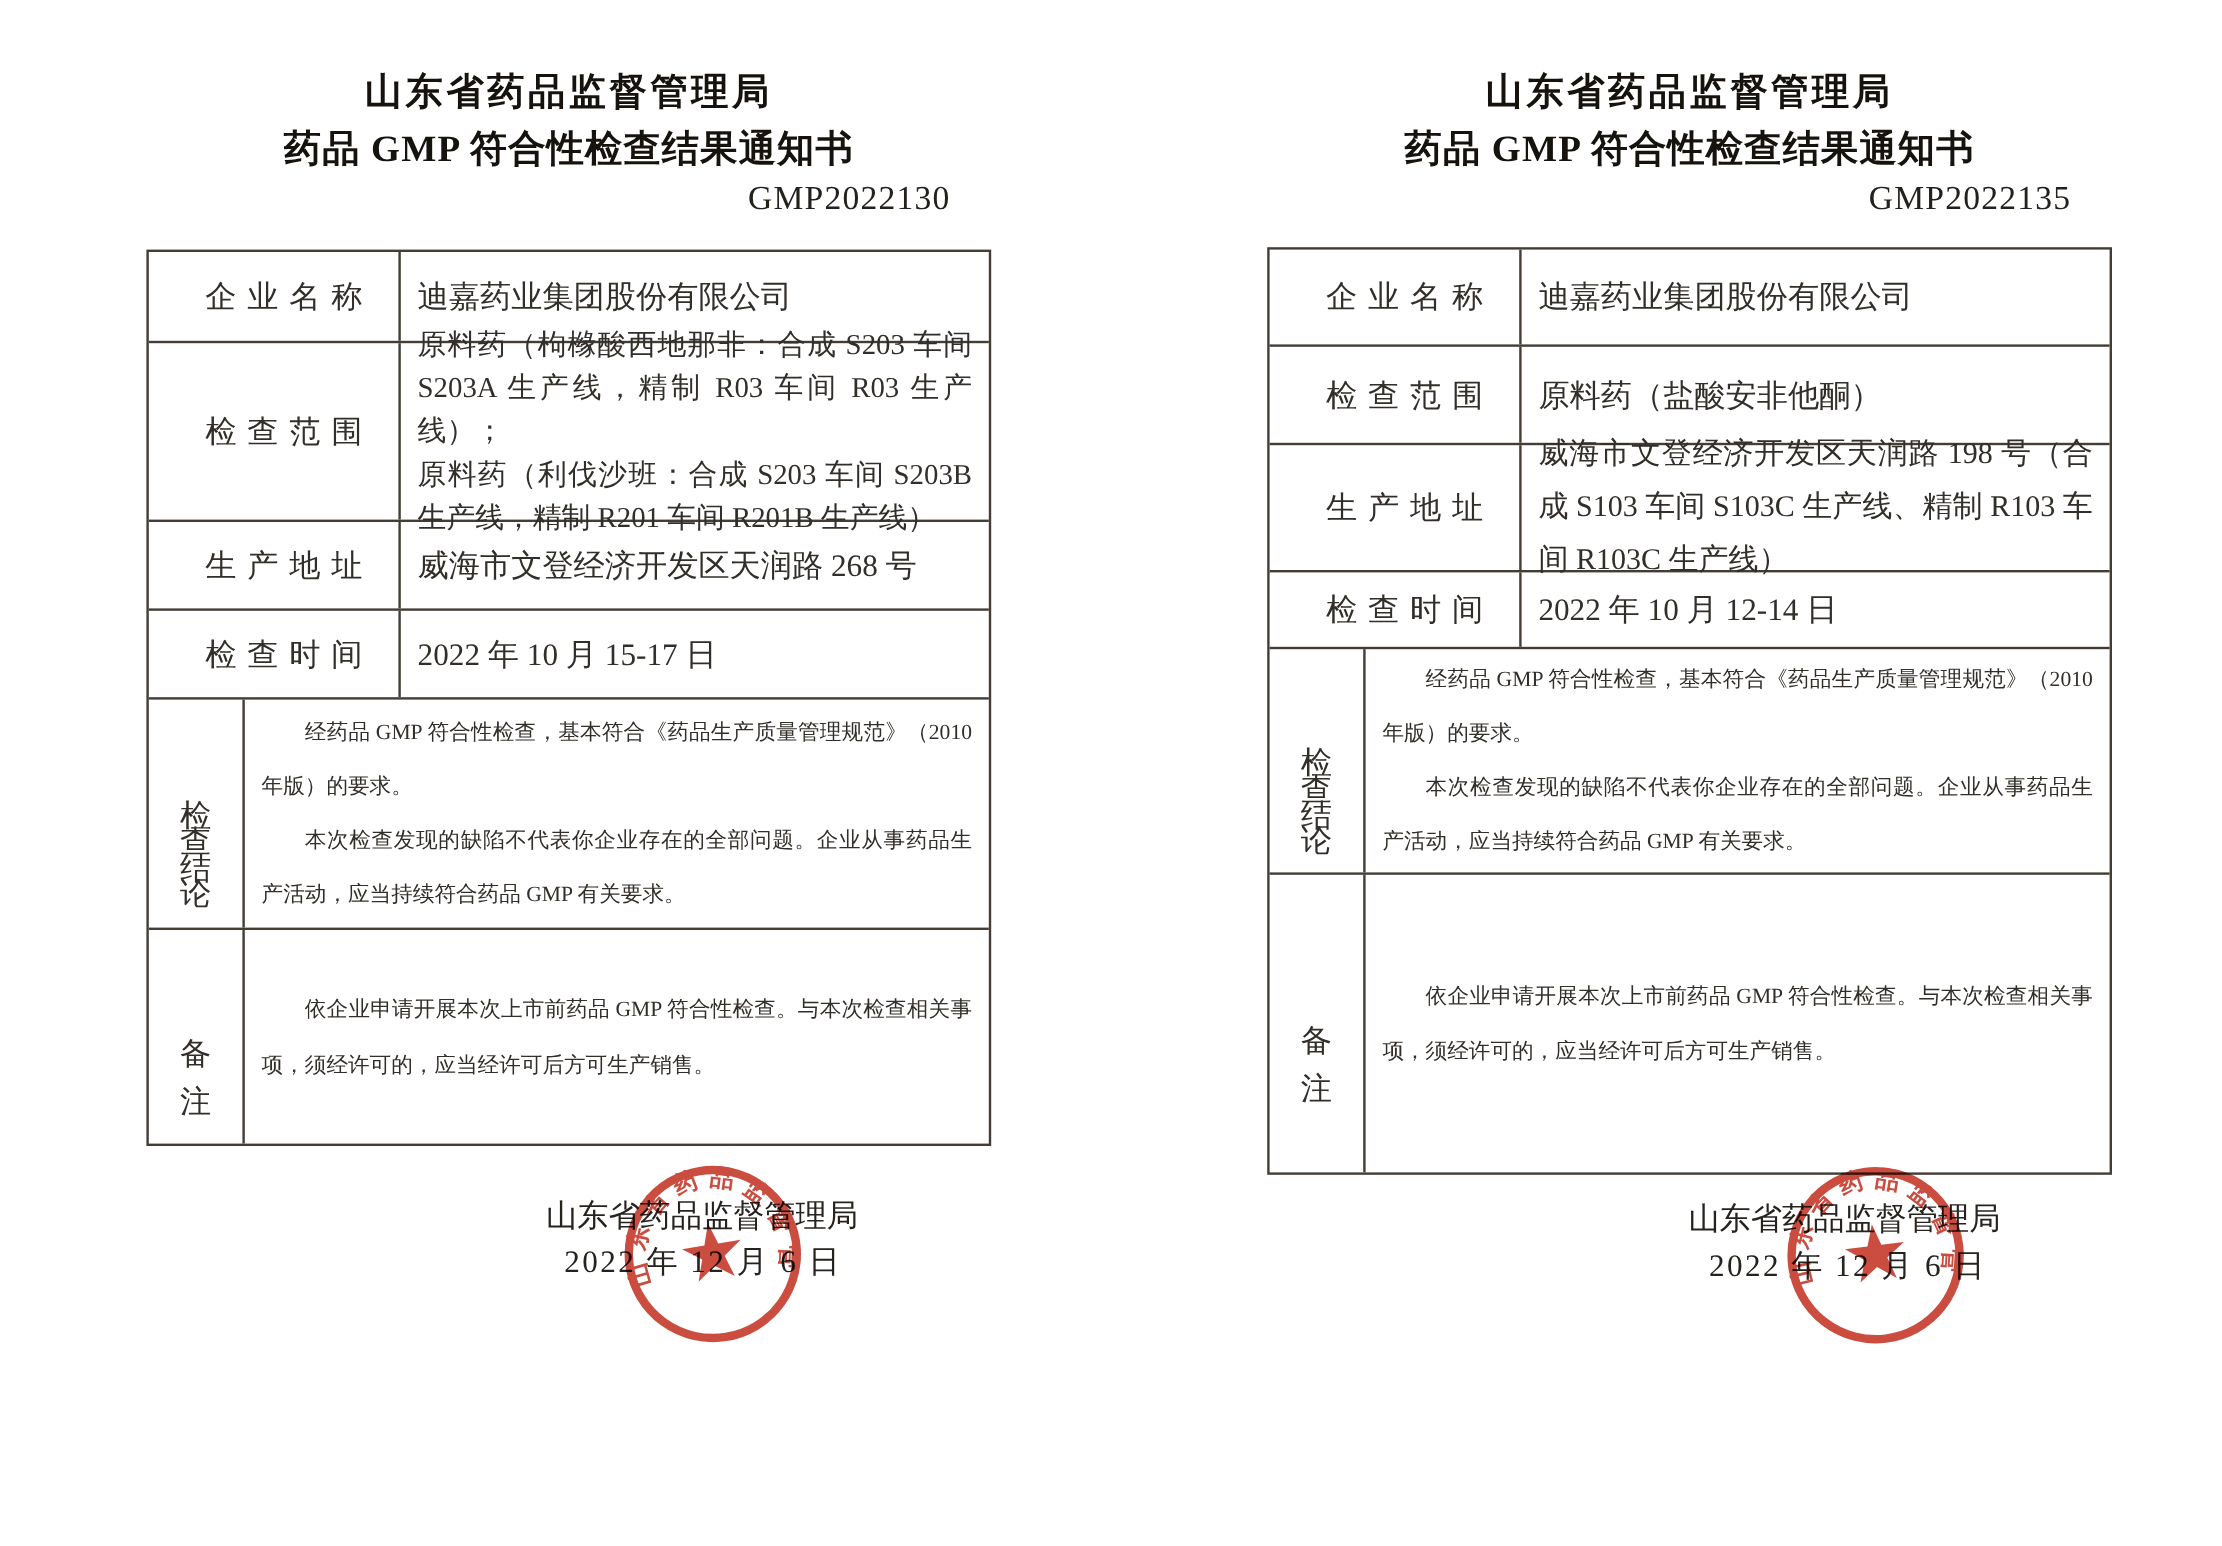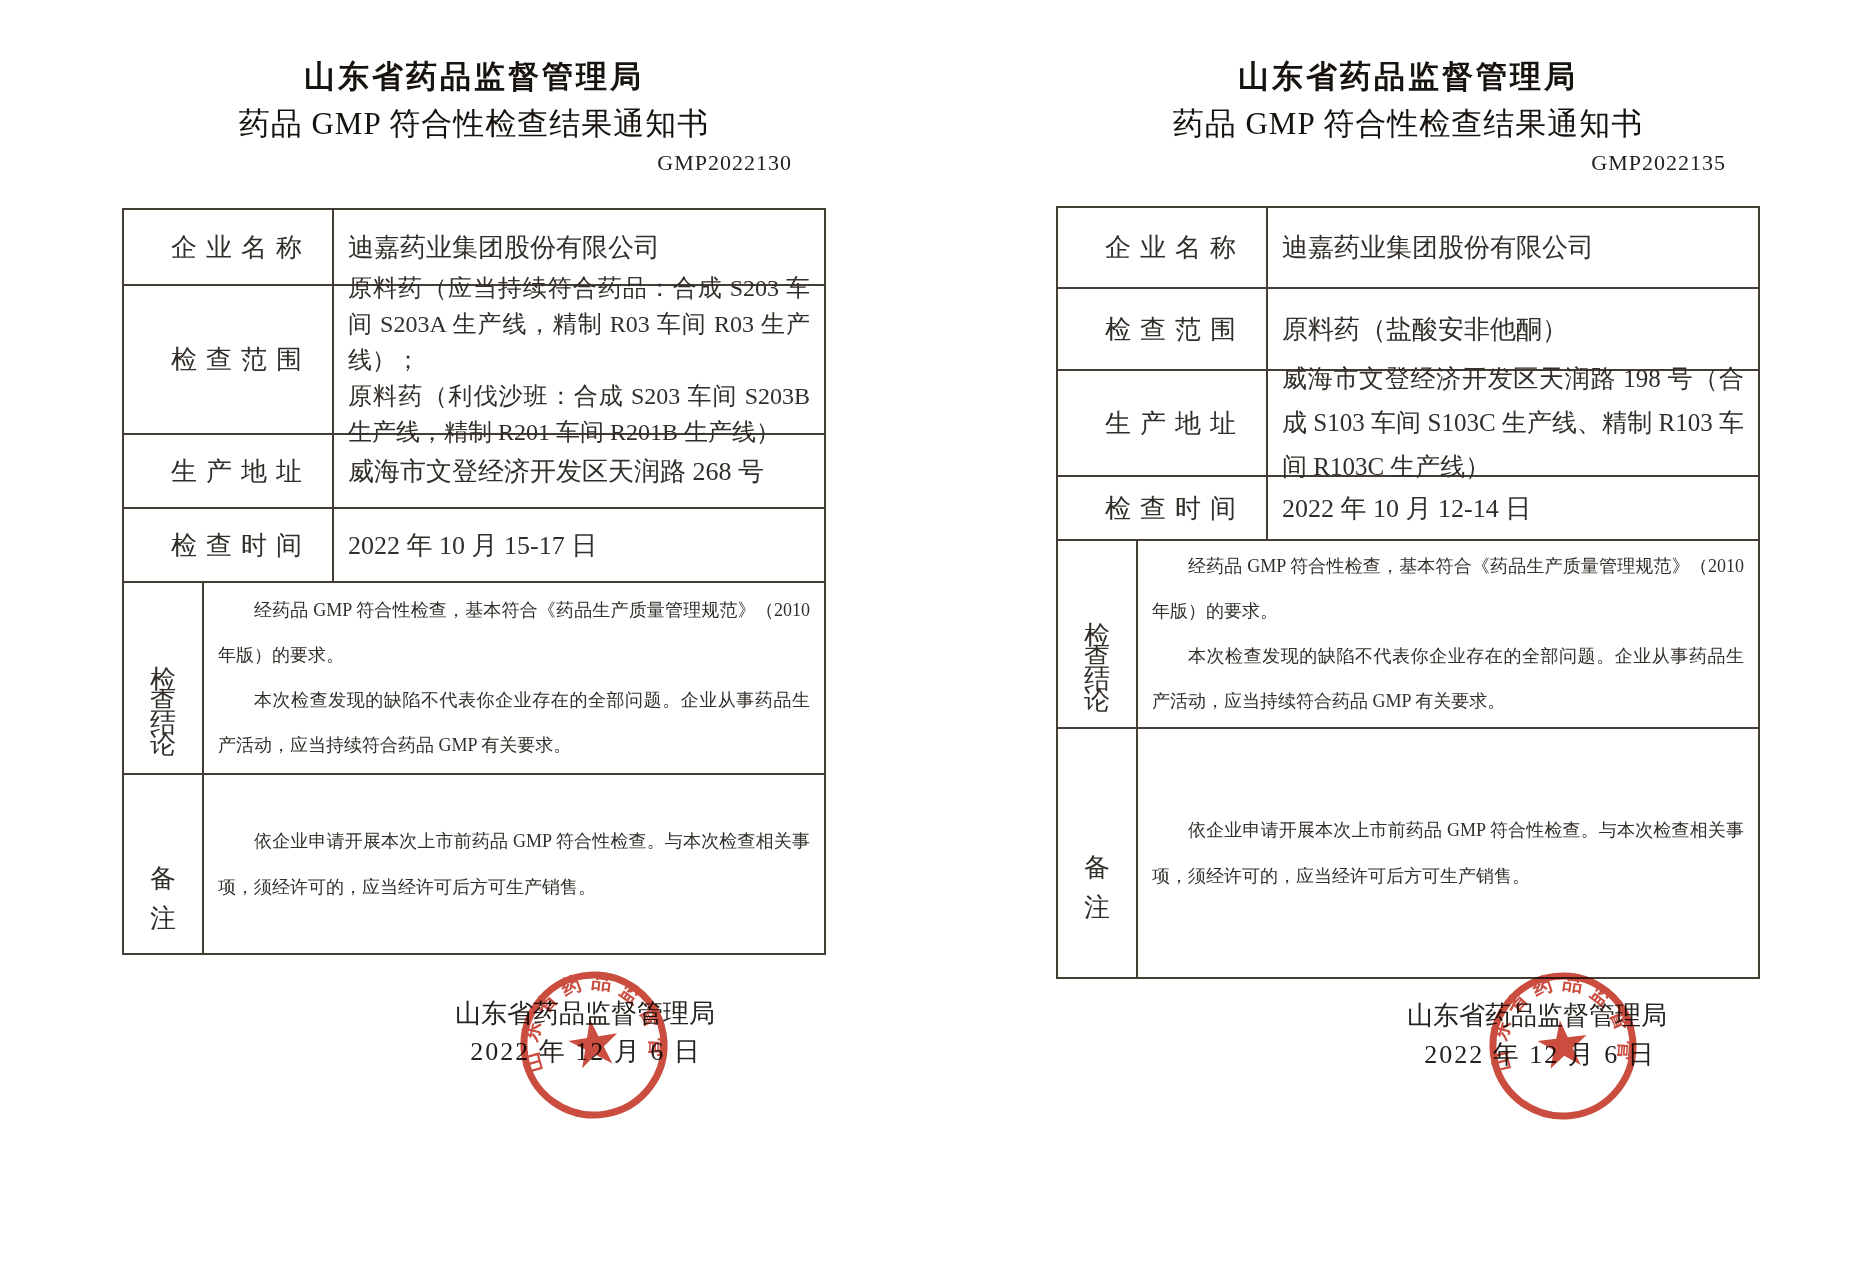--- a/index.html
+++ b/index.html
@@ -11,22 +11,22 @@
   }
   *{box-sizing:border-box;margin:0;padding:0}
   html,body{width:1852px;height:1288px;background:var(--paper);overflow:hidden;
     font-family:"Liberation Serif","DejaVu Serif",serif;color:var(--ink)}
   .doc{position:absolute;top:4px;width:704px;height:1288px}
   #docL{left:122px}
   #docR{left:1056px}
   .t1{position:absolute;top:52px;left:0;right:0;text-align:center;
       font-weight:bold;font-size:31px;letter-spacing:3px;color:var(--ink-dark)}
   .t2{position:absolute;top:99px;left:0;right:0;text-align:center;
-      font-weight:normal;font-size:31px;letter-spacing:1px;color:var(--ink-dark)}
-  .gmpno{position:absolute;top:146px;right:34px;font-size:22px;letter-spacing:1px;color:#24201c}
+      font-weight:bold;font-size:31px;letter-spacing:1px;color:var(--ink-dark)}
+  .gmpno{position:absolute;top:146px;right:34px;font-size:28px;letter-spacing:1px;color:#24201c}
   .tbl{position:absolute;left:0;width:704px;border:2px solid var(--border)}
   #docL .tbl{top:204px}
   #docR .tbl{top:202px}
   .row{display:flex;border-top:2px solid var(--border)}
   .row.first{border-top:none}
   .lab{width:210px;border-right:2px solid var(--border);display:flex;align-items:center;
        justify-content:center;font-size:26px;letter-spacing:9px;padding-left:26px}
   .labN{width:80px;border-right:2px solid var(--border);display:flex}
   .vtext{margin:auto;writing-mode:vertical-rl;text-orientation:upright;
          font-size:26px;letter-spacing:22px;padding-top:22px}
@@ -65,21 +65,21 @@
   <div class="tbl">
     <div class="row first r1">
       <div class="lab">企业名称</div>
       <div class="val center">
         <p>迪嘉药业集团股份有限公司</p>
       </div>
     </div>
     <div class="row r2">
       <div class="lab">检查范围</div>
       <div class="val scope">
-        <p>原料药（应当持续符合药品：合成 S203 车间 S203A 生产线，精制 R03 车间 R03 生产线）；</p>
+        <p>原料药（枸橼酸西地那非：合成 S203 车间 S203A 生产线，精制 R03 车间 R03 生产线）；</p>
         <p>原料药（利伐沙班：合成 S203 车间 S203B 生产线，精制 R201 车间 R201B 生产线）</p>
       </div>
     </div>
     <div class="row r3">
       <div class="lab">生产地址</div>
       <div class="val center">
         <p>威海市文登经济开发区天润路 268 号</p>
       </div>
     </div>
     <div class="row r4">

